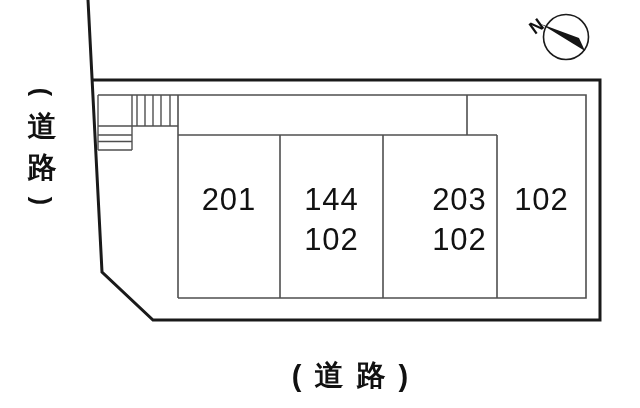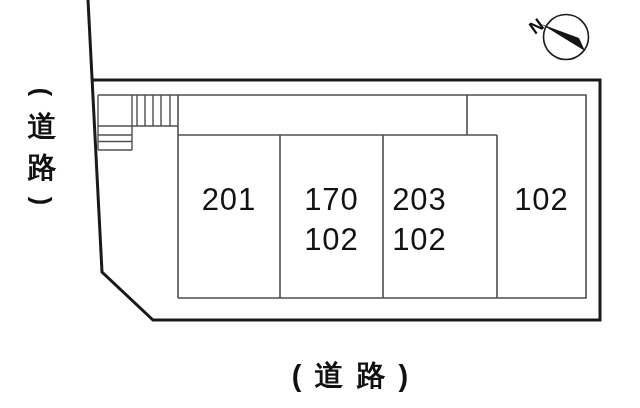--- a/index.html
+++ b/index.html
@@ -82,24 +82,24 @@
     <span>(</span>
     <span>道</span>
     <span>路</span>
     <span>)</span>
   </div>
 
   <div class="unit-label" style="left:178px;width:102px;">
     <span>201</span>
   </div>
   <div class="unit-label" style="left:280px;width:103px;">
-    <span>170</span>
+    <span>144</span>
     <span>102</span>
   </div>
-  <div class="unit-label" style="left:360px;width:119px;">
+  <div class="unit-label" style="left:400px;width:119px;">
     <span>203</span>
     <span>102</span>
   </div>
   <div class="unit-label" style="left:497px;width:89px;">
     <span>102</span>
   </div>
 
 </div>
 
 </body></html>

